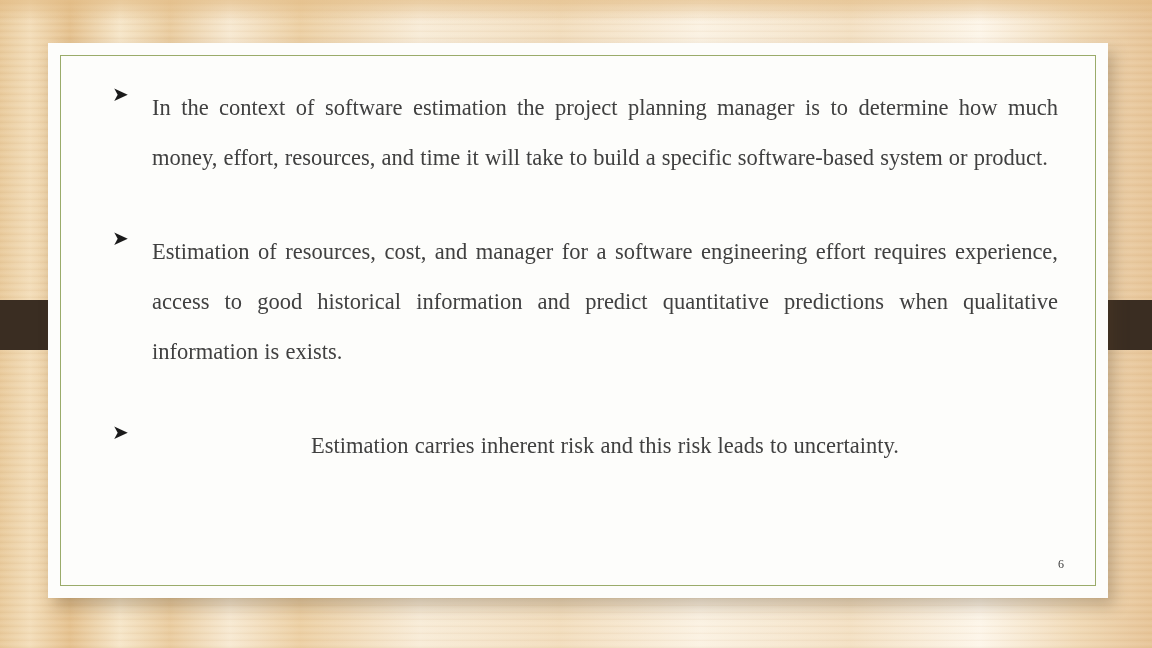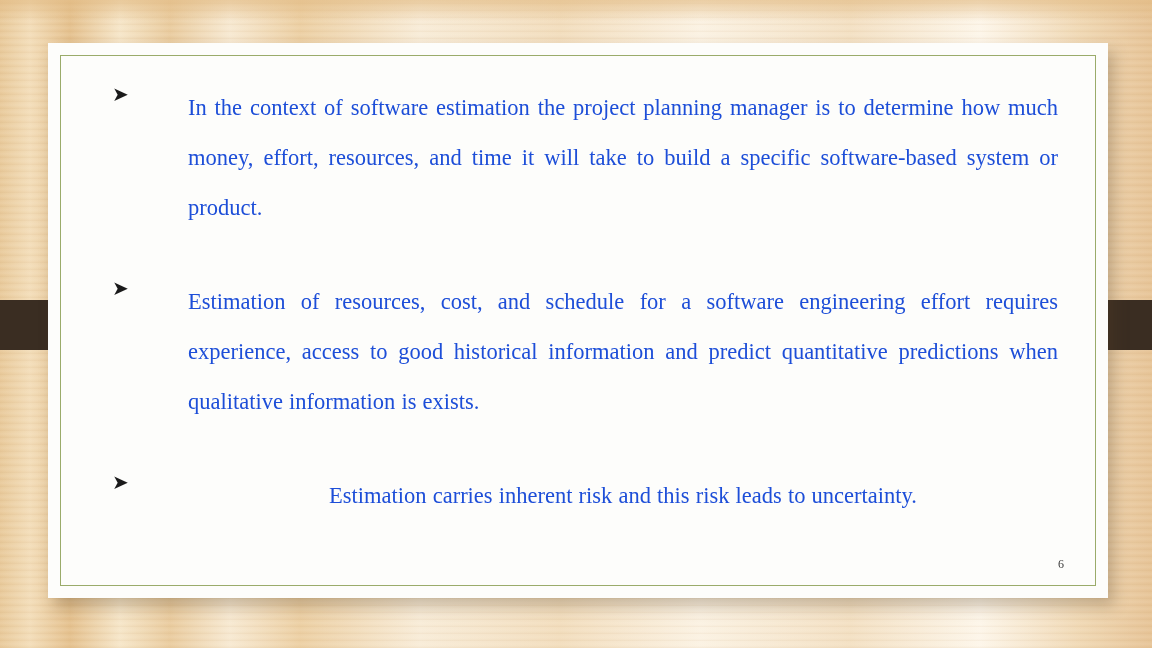--- a/index.html
+++ b/index.html
@@ -110,25 +110,24 @@
     font-family: "DejaVu Sans", sans-serif;
     font-size: 20px;
     line-height: 1.0;
     color: #1a1a1a;
   }
 
   .bullet-text {
     font-family: "Liberation Serif", serif;
     font-size: 22.5px;
     line-height: 50px;
-    color: #1d4ed8;
+    color: #404040;
     text-align: justify;
     text-justify: inter-word;
     word-spacing: 0.5px;
-    margin-left: 36px;
   }
   .bullet-text.nojustify {
     text-align: center;
   }
 
   #block-1 { margin-bottom: 44px; }
   #block-2 { margin-bottom: 44px; }
   #block-3 { margin-bottom: 0; }
 
   .slide-number {
@@ -155,21 +154,21 @@
 
     <div class="content">
 
       <div class="bullet-block" id="block-1">
         <span class="bullet-mark">➤</span>
         <div class="bullet-text">In the context of software estimation the project planning manager is to determine how  much money, effort, resources, and time it will take to build a specific software-based system or product.</div>
       </div>
 
       <div class="bullet-block" id="block-2">
         <span class="bullet-mark">➤</span>
-        <div class="bullet-text">Estimation of resources, cost, and schedule for a software engineering effort requires experience, access to good historical information and predict quantitative predictions when qualitative information is exists.</div>
+        <div class="bullet-text">Estimation of resources, cost, and manager for a software engineering effort requires experience, access to good historical information and predict quantitative predictions when qualitative information is exists.</div>
       </div>
 
       <div class="bullet-block" id="block-3">
         <span class="bullet-mark">➤</span>
         <div class="bullet-text nojustify">Estimation carries inherent risk and this risk leads to uncertainty.</div>
       </div>
 
     </div>
 
     <div class="slide-number">6</div>

